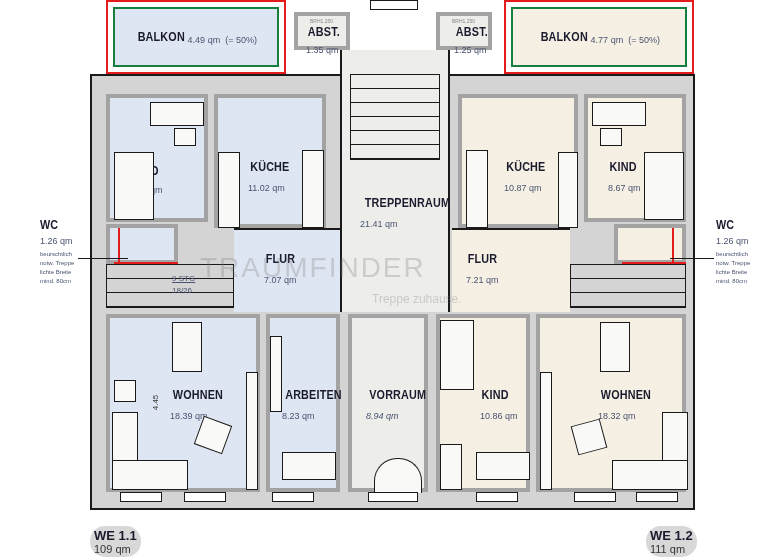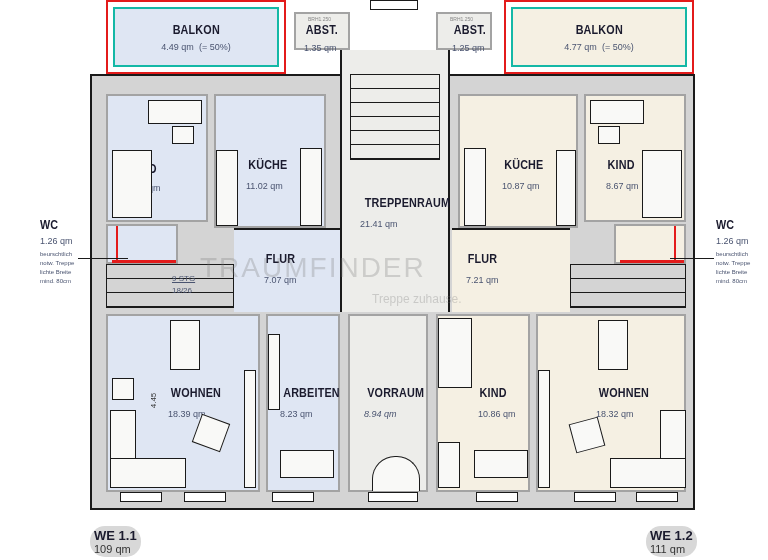--- a/index.html
+++ b/index.html
@@ -1,24 +1,24 @@
 <!DOCTYPE html>
 <html><head>
   <meta charset="utf-8">
   <style>
     html,body{margin:0;padding:0;}
     body{width:768px;height:560px;background:#ffffff;position:relative;overflow:hidden;font-family:"Liberation Sans",sans-serif;}
     .abs{position:absolute;box-sizing:border-box;}
     .wall{background:#d4d4d4;}
-    .room{border:2px solid #a3a3a3;}
+    .room{border:4px solid #a3a3a3;}
     .blue{background:#dfe6f3;}
     .cream{background:#f5f0e3;}
     .grey{background:#ededea;}
     .balcony{border:2px solid #e31b1b;padding:5px;}
-    .balcony .inner{width:100%;height:100%;border:2px solid #14b8a6;box-sizing:border-box;display:flex;flex-direction:column;align-items:center;justify-content:center;}
+    .balcony .inner{width:100%;height:100%;border:2px solid #15803d;box-sizing:border-box;display:flex;align-items:center;justify-content:center;}
     .rname{font-family:"Liberation Sans",sans-serif;font-weight:bold;font-size:12px;color:#1b1b2e;letter-spacing:0.2px;transform:scaleX(0.9);white-space:nowrap;}
     .rarea{font-size:9px;color:#4a5470;margin-top:5px;white-space:nowrap;}
     .label{position:absolute;text-align:left;}
     .furn{position:absolute;border:1.5px solid #1a1a1a;background:#f9f9f7;box-sizing:border-box;}
     .win{position:absolute;background:#fff;border:1.5px solid #1a1a1a;box-sizing:border-box;}
     .tiny{font-size:5px;color:#888;position:absolute;white-space:nowrap;}
     .wc-note{font-size:6px;color:#4a5470;line-height:9px;}
     .we-badge{background:#d8d8d8;padding:2px 4px;border-radius:15px;}
     .we-title{font-weight:bold;font-size:13px;color:#1b1b2e;}
     .we-area{font-size:11px;color:#333;}

